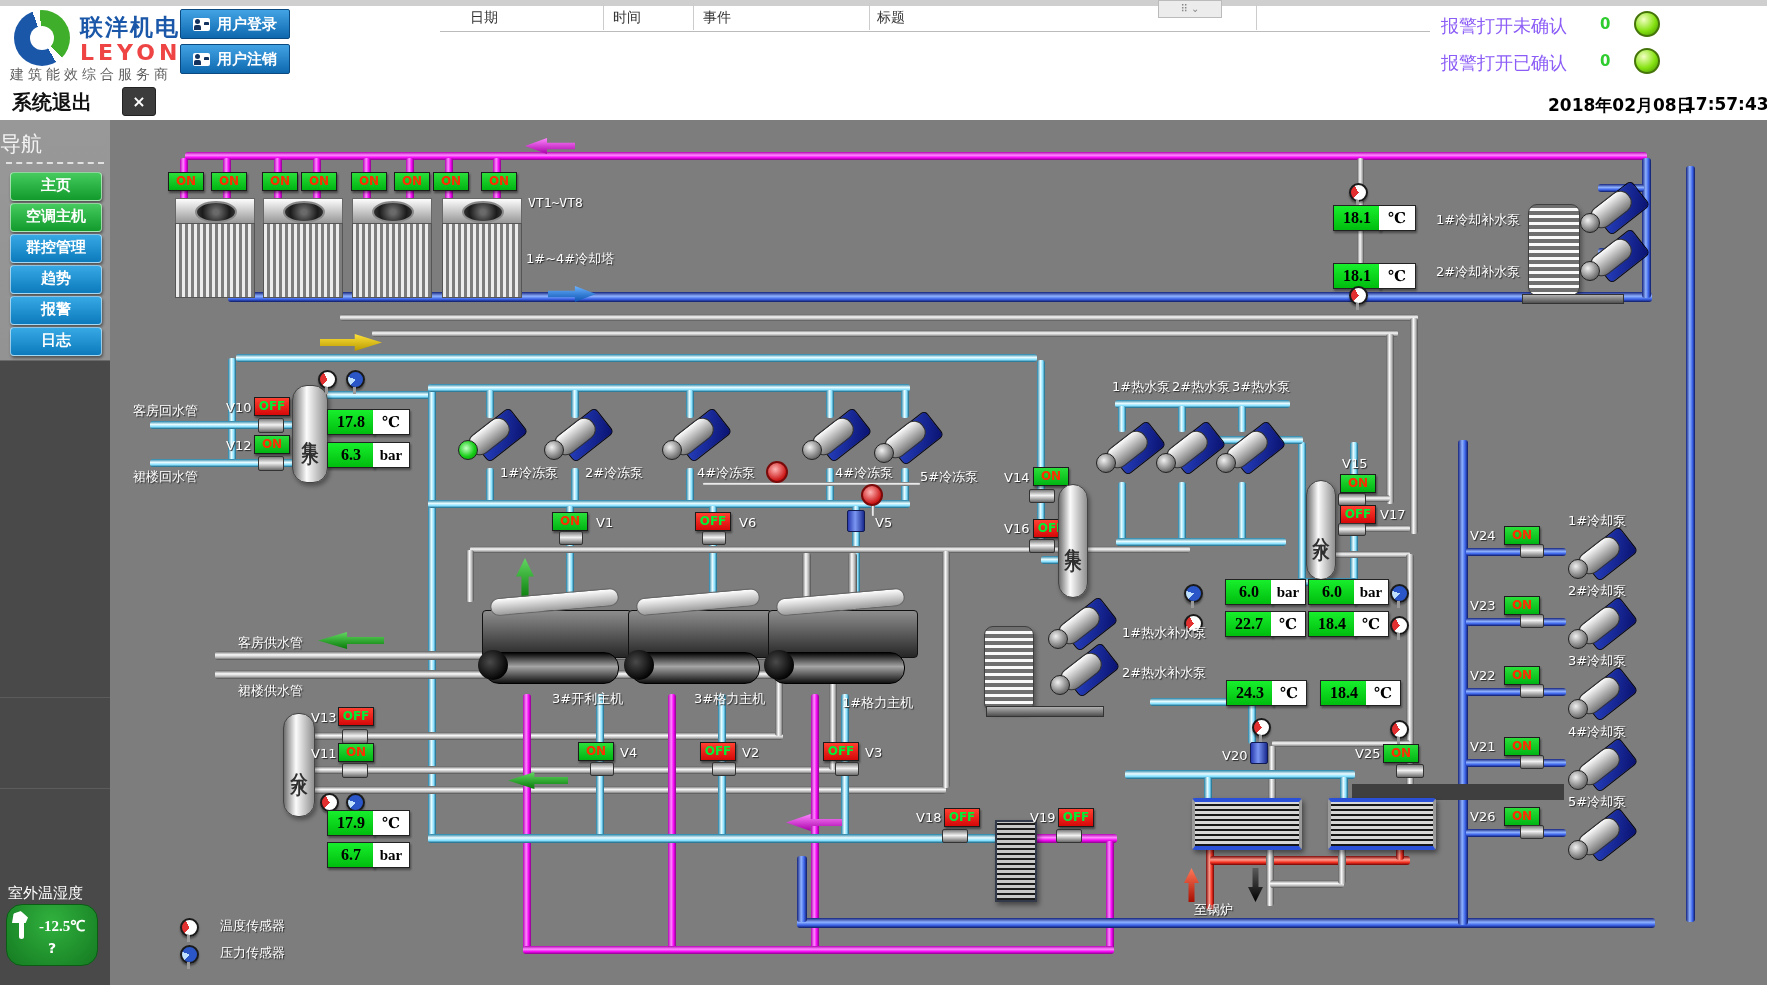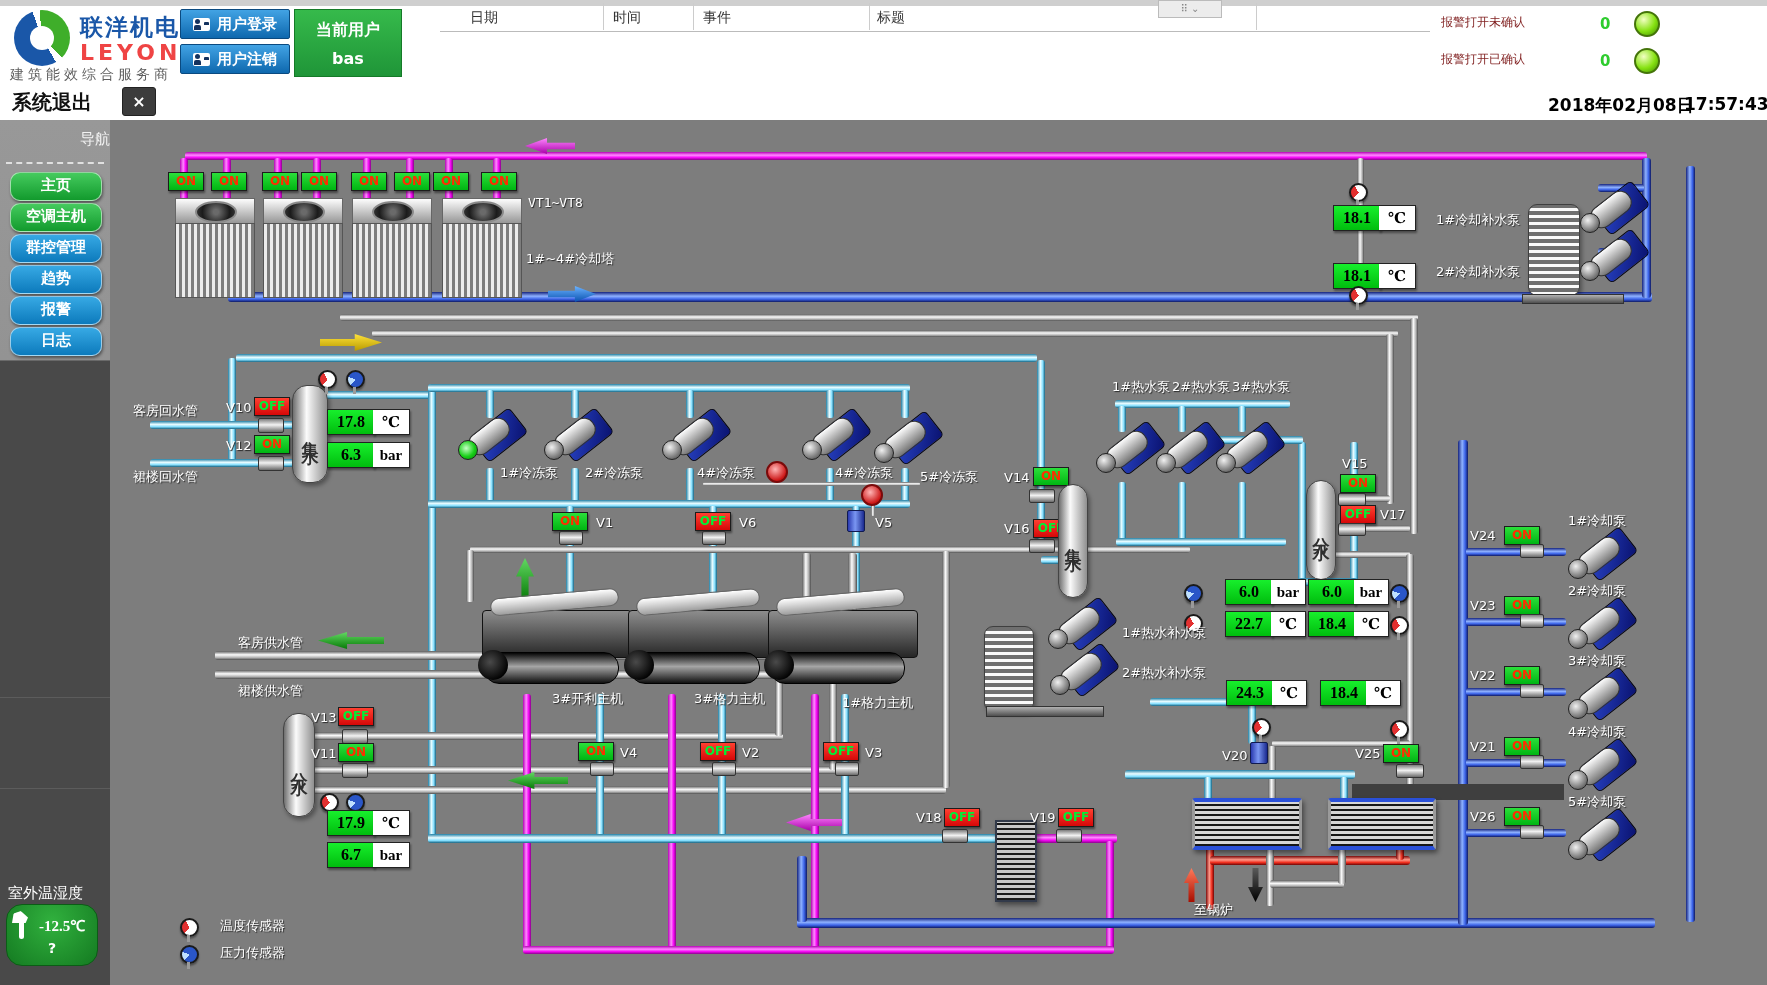--- a/index.html
+++ b/index.html
@@ -64,24 +64,24 @@
 
 .hbtn{background:linear-gradient(#42a3e4,#0e68ae);border:1px solid #0a4a80;color:#fff;font-size:15px;font-weight:bold;display:flex;align-items:center;justify-content:center;gap:7px;border-radius:2px;cursor:pointer}
 .uicon{width:17px;height:13px;background:#fff;border-radius:2px;position:relative}
 .uicon::before{content:"";position:absolute;left:2px;top:1px;width:5px;height:5px;border-radius:50%;background:#15335f}
 .uicon::after{content:"";position:absolute;left:1px;top:7px;width:7px;height:5px;border-radius:2px 2px 0 0;background:#15335f;box-shadow:9px -4px 0 -1px #15335f}
 .userbox{background:linear-gradient(#36ba4b,#1f9538);border:1px solid #157a28;color:#fff;text-align:center;font-weight:bold}
 .confirmbtn{background:linear-gradient(#0a5a15,#2aab3c);border:2px solid #0a430f;color:#e82222;font-size:16px;font-weight:bold;display:flex;align-items:center;justify-content:center;border-radius:2px;cursor:pointer;text-shadow:1px 1px 1px #032a08}
 .led{border-radius:50%;background:radial-gradient(circle at 35% 30%,#f2ffc2,#86e212 55%,#3f8c00);border:2px solid #44740a}
 .xbtn{background:#3c3c3c;color:#fff;font-size:16px;font-weight:bold;display:flex;align-items:center;justify-content:center;border-radius:3px;border:1px solid #222;cursor:pointer}
 .thead{font-size:14px;color:#333}
-.alab{font-size:12px;color:#7f1d1d;white-space:nowrap}
+.alab{font-size:18px;color:#8b5cf6;white-space:nowrap}
 .acount{font-size:15px;font-weight:bold;color:#2ecc2e}
 
-.sbtn{width:90px;height:27px;line-height:25px;text-align:center;color:#fff;font-size:15px;font-weight:bold;border-radius:10px;border:1px solid rgba(255,255,255,.55);box-shadow:1px 2px 3px rgba(0,0,0,.45);cursor:pointer}
+.sbtn{width:90px;height:27px;line-height:25px;text-align:center;color:#fff;font-size:15px;font-weight:bold;border-radius:4px;border:1px solid rgba(255,255,255,.55);box-shadow:1px 2px 3px rgba(0,0,0,.45);cursor:pointer}
 .sbtn.green{background:linear-gradient(#45cb5e,#129a2d)}
 .sbtn.blue{background:linear-gradient(#37a9e4,#0c7abc)}
 .outbadge{background:radial-gradient(circle at 50% 28%,#31b13e,#147a21);border-radius:16px;border:1px solid #0c5c16;color:#fff}
 .thermo{position:absolute;left:12px;top:12px;width:5px;height:22px;background:#fff;border-radius:3px}
 .thermo::after{content:"";position:absolute;left:-7px;top:-6px;width:16px;height:12px;border-radius:50% 50% 0 0;background:#fff;clip-path:polygon(0 100%,10% 20%,55% 0,100% 55%,85% 100%)}
 </style>
 </head>
 <body>
 
 <div id="app">
@@ -102,24 +102,20 @@
   <div class="abs" style="left:10px;top:66px;font-size:14px;color:#5f5f5f;letter-spacing:4px;white-space:nowrap">建筑能效综合服务商</div>
 
   <div class="abs hbtn" style="left:180px;top:9px;width:108px;height:28px">
       <span class="uicon"></span>
       <span>用户登录</span>
     </div>
   <div class="abs hbtn" style="left:180px;top:44px;width:108px;height:28px">
       <span class="uicon"></span>
       <span>用户注销</span>
     </div>
-  <div class="abs userbox" style="left:294px;top:9px;width:106px;height:66px">
-    <div style="margin-top:10px;font-size:16px">当前用户</div>
-    <div style="margin-top:8px;font-size:16px">bas</div>
-  </div>
 
   <div class="abs thead" style="left:470px;top:9px">日期</div>
   <div class="abs thead" style="left:613px;top:9px">时间</div>
   <div class="abs thead" style="left:703px;top:9px">事件</div>
   <div class="abs thead" style="left:877px;top:9px">标题</div>
   <div class="abs" style="left:603px;top:3px;width:1px;height:27px;background:#ccc"></div>
   <div class="abs" style="left:693px;top:3px;width:1px;height:27px;background:#ccc"></div>
   <div class="abs" style="left:869px;top:3px;width:1px;height:27px;background:#ccc"></div>
   <div class="abs" style="left:1256px;top:3px;width:1px;height:27px;background:#ccc"></div>
   <div class="abs" style="left:440px;top:31px;width:990px;height:1px;background:#bbb"></div>
@@ -130,21 +126,21 @@
   <div class="abs led" style="left:1634px;top:11px;width:22px;height:22px"></div>
   <div class="abs alab" style="left:1441px;top:51px">报警打开已确认</div>
   <div class="abs acount" style="left:1600px;top:52px">0</div>
   <div class="abs led" style="left:1634px;top:48px;width:22px;height:22px"></div>
 
   <div class="abs" style="left:12px;top:89px;font-size:20px;font-weight:bold;color:#111">系统退出</div>
   <div class="abs xbtn" style="left:122px;top:87px;width:32px;height:27px">×</div>
   <div class="abs" style="left:1548px;top:94px;font-size:17px;font-weight:bold;color:#000">2018年02月08日</div>
   <div class="abs" style="left:1684px;top:94px;font-size:17px;font-weight:bold;color:#000">17:57:43</div>
 
-  <div class="abs" style="left:0;top:130px;width:110px;text-align:right;font-size:15px;color:#f2f2f2">导航</div>
+  <div class="abs" style="left:0;top:130px;width:110px;text-align:left;font-size:21px;color:#f2f2f2">导航</div>
   <div class="abs" style="left:6px;top:162px;width:98px;border-top:2px dashed #e0e0e0"></div>
   <div class="abs sbtn green" style="left:10px;top:172px">主页</div>
   <div class="abs sbtn green" style="left:10px;top:203px">空调主机</div>
   <div class="abs sbtn blue" style="left:10px;top:234px">群控管理</div>
   <div class="abs sbtn blue" style="left:10px;top:265px">趋势</div>
   <div class="abs sbtn blue" style="left:10px;top:296px">报警</div>
   <div class="abs sbtn blue" style="left:10px;top:327px">日志</div>
   <div class="abs" style="left:8px;top:884px;font-size:15px;color:#fff">室外温湿度</div>
   <div class="abs outbadge" style="left:6px;top:904px;width:90px;height:60px">
     <span class="thermo"></span>

